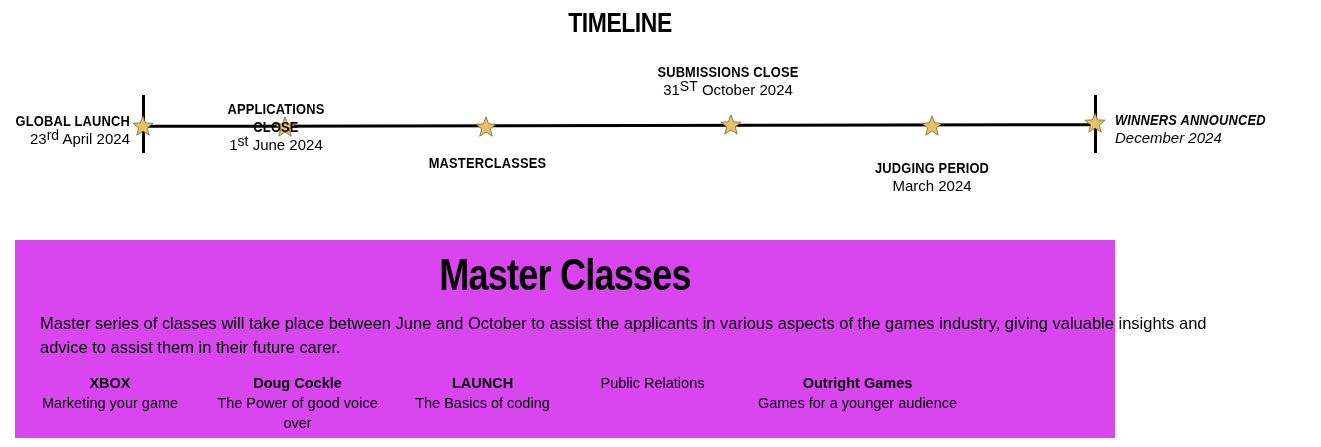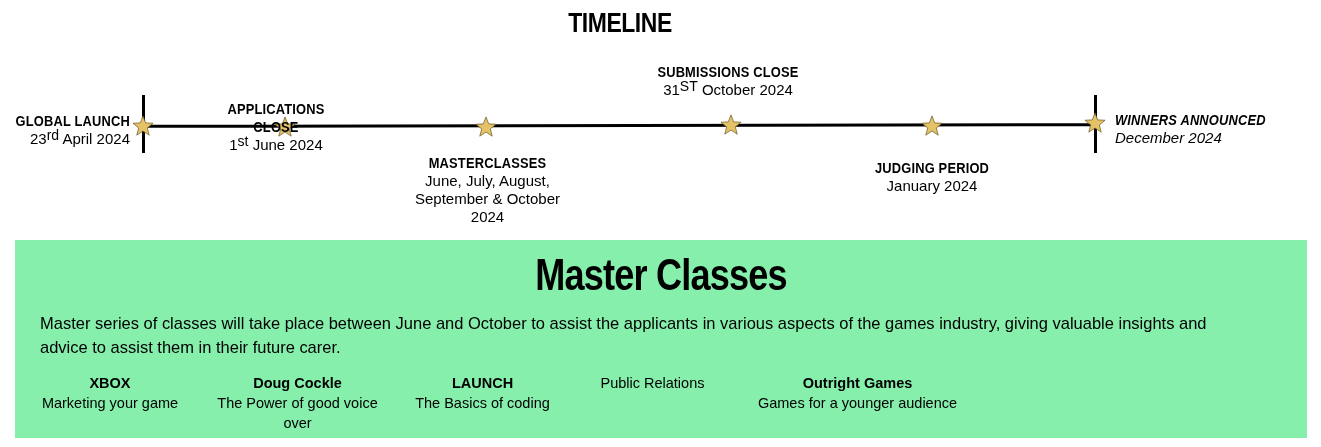--- a/index.html
+++ b/index.html
@@ -4,21 +4,21 @@
 <style>
   html, body { margin:0; padding:0; background:#ffffff; }
   body { width:1321px; height:447px; position:relative; overflow:hidden; font-family:"Liberation Sans", sans-serif; color:#000; }
   .title { position:absolute; top:8px; left:0; width:1240px; text-align:center; font-family:"Liberation Sans", sans-serif; font-weight:bold; font-size:27px; letter-spacing:-0.5px; transform:scaleX(0.85); transform-origin:620px 0; }
   .axis { position:absolute; left:143px; top:124px; width:953px; height:3px; background:#000; transform:rotate(-0.1deg); }
   .tick { position:absolute; width:3px; height:58px; background:#000; top:95px; }
   .star { position:absolute; width:22px; height:22px; }
   .lbl { position:absolute; text-align:center; line-height:18px; font-size:15px; }
   .lbl .h { font-weight:bold; font-size:14px; letter-spacing:0.2px; transform:scaleX(0.92); display:block; }
   .lbl sup { font-size:14px; vertical-align:top; line-height:10px; }
-  .panel { position:absolute; left:15px; top:240px; width:1292px; height:198px; background:#86efac; }
+  .panel { position:absolute; left:15px; top:240px; width:1100px; height:198px; background:#d946ef; }
   .panel-title { position:absolute; top:10px; left:0; width:100%; text-align:center; font-weight:bold; font-size:44px; letter-spacing:-1px; transform:scaleX(0.82); transform-origin:50% 0; }
   .desc { position:absolute; left:25px; top:72px; width:1240px; font-size:17px; line-height:24px; transform:scaleX(0.97); transform-origin:0 0; }
   .cls { position:absolute; top:133px; text-align:center; font-size:14.5px; line-height:20px; }
   .cls .n { font-weight:bold; display:block; }
 </style>
 </head>
 <body>
 
 <div class="title">TIMELINE</div>
 
@@ -50,31 +50,31 @@
   <span>23</span><sup>rd</sup><span> April 2024</span>
 </div>
 
 <div class="lbl" style="left:211px;top:60px;width:130px;margin-top:40px;">
   <span class="h">APPLICATIONS CLOSE</span>
   <span>1</span><sup>st</sup><span> June 2024</span>
 </div>
 
 <div class="lbl" style="left:405px;top:154px;width:165px;">
   <span class="h">MASTERCLASSES</span>
-  <span>June, July, August, September &amp; October 2024</span><sup></sup><span></span>
+  <sup></sup><span></span>
 </div>
 
 <div class="lbl" style="left:638px;top:63px;width:180px;">
   <span class="h">SUBMISSIONS CLOSE</span>
   <span>31</span><sup>ST</sup><span> October 2024</span>
 </div>
 
 <div class="lbl" style="left:862px;top:147px;width:140px;margin-top:12px;">
   <span class="h">JUDGING PERIOD</span>
-  <span>January 2024</span>
+  <span>March 2024</span>
 </div>
 
 <div class="lbl" style="left:1115px;top:111px;width:170px;text-align:left;font-style:italic;">
   <span class="h" style="transform-origin:0 0;">WINNERS ANNOUNCED</span>
   <span>December 2024</span>
 </div>
 
 <div class="panel">
   <div class="panel-title">Master Classes</div>
   <div class="desc">Master series of classes will take place between June and October to assist the applicants in various aspects of the games industry, giving valuable insights and advice to assist them in their future carer.</div>

